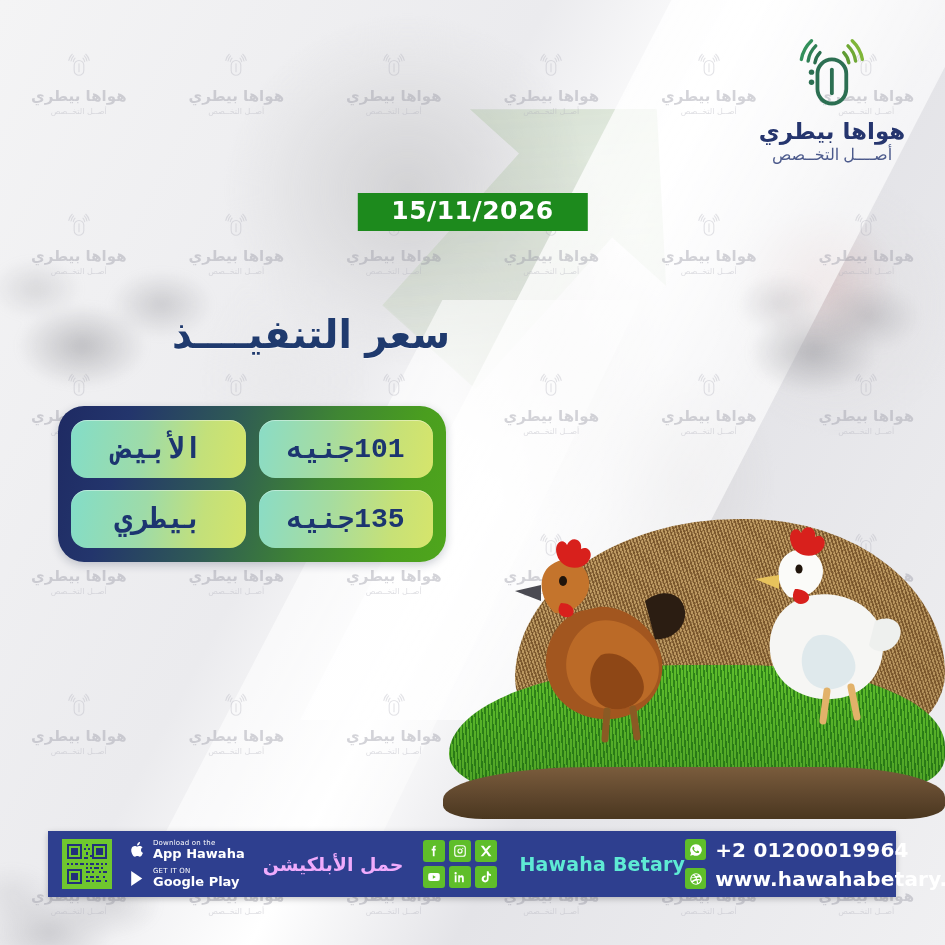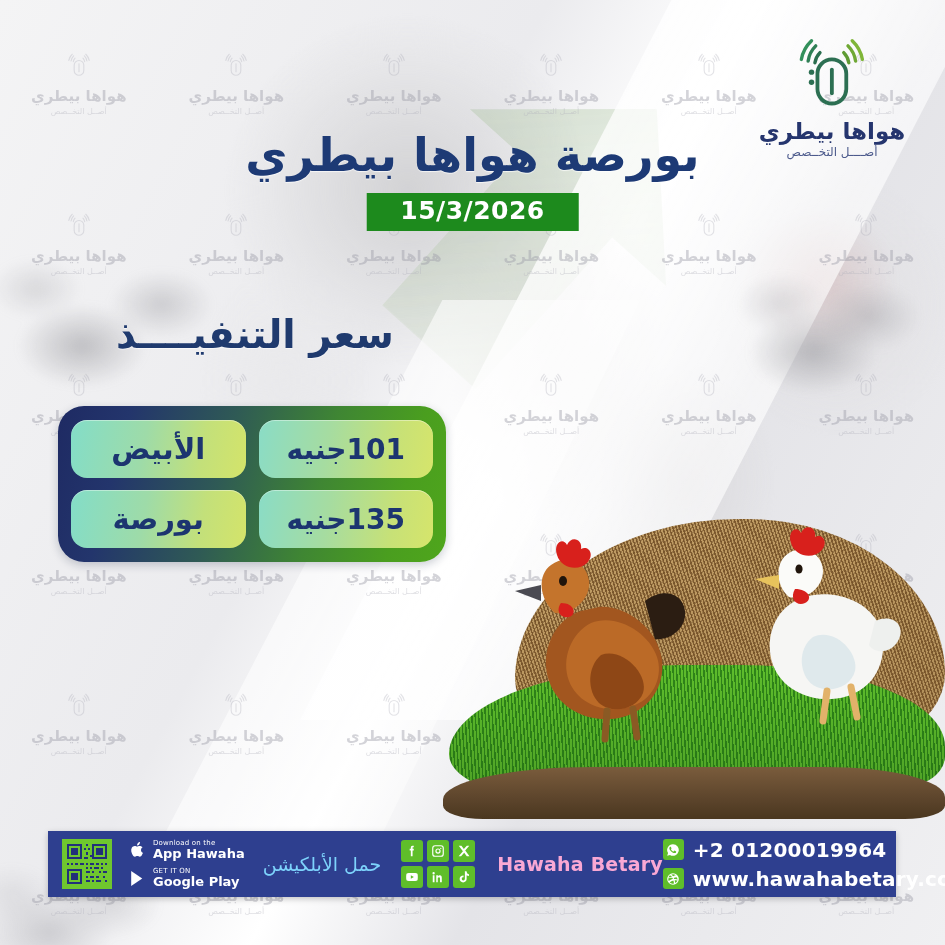--- a/index.html
+++ b/index.html
@@ -107,22 +107,22 @@
     position: absolute; right: 28px; top: 34px;
     width: 170px; text-align: center;
   }
   .logo-mark { height: 78px; }
   .logo-word {
     margin-top: 2px;
     font-size: 23px; font-weight: 700; color: #25356e;
     direction: rtl; letter-spacing: 0;
   }
   .logo-tag {
-    font-size: 12px; color: #4c5a8c; direction: rtl;
-    letter-spacing: 4px; margin-top: 1px;
+    font-size: 16px; color: #4c5a8c; direction: rtl;
+    letter-spacing: 4px; margin-top: 1px; font-family: Liberation Serif, serif;
   }
 
   
   .headline {
     position: absolute; left: 0; right: 0; top: 128px;
     text-align: center;
     font-size: 46px; font-weight: 700; color: #1d3a75;
     direction: rtl; letter-spacing: 0;
     text-shadow: 0 1px 1px rgba(255,255,255,.7);
   }
@@ -133,39 +133,40 @@
     color: #ffffff;
     font-size: 25px; font-weight: 700;
     padding: 5px 34px 7px;
     letter-spacing: .5px;
     line-height: 1.05;
   }
 
   
   .section-title {
     position: absolute; left: 60px; top: 312px;
-    width: 390px; text-align: center;
+    width: 390px; text-align: right;
     font-size: 39px; font-weight: 700; color: #1f3a6e;
     direction: rtl;
     text-shadow: 0 1px 1px rgba(255,255,255,.6);
   }
 
   
   .price-box {
     position: absolute; left: 58px; top: 406px;
     width: 388px; padding: 14px 13px;
     border-radius: 26px;
     background: linear-gradient(105deg, #1e2a63 0%, #23356c 17%, #2f5a55 42%, #3f8633 66%, #4a9e1f 86%, #4fa61c 100%);
     box-shadow: 0 3px 10px rgba(20,30,60,.22);
     display: flex; flex-direction: column; gap: 12px;
   }
   .price-row {
     display: flex; flex-direction: row-reverse;
     gap: 13px;
     direction: rtl;
+    font-family: Liberation Mono, monospace;
   }
   .cell {
     flex: 1;
     height: 58px;
     border-radius: 16px;
     display: flex; align-items: center; justify-content: center;
     font-size: 29px; font-weight: 700; color: #1c3570;
     direction: rtl;
     box-shadow: inset 0 1px 0 rgba(255,255,255,.4);
   }
@@ -231,37 +232,37 @@
 
   .stores { margin-left: 16px; display: flex; flex-direction: column; gap: 8px; flex: none; }
   .store-badge { display: flex; align-items: center; gap: 6px; color: #fff; }
   .store-badge svg { width: 19px; height: 19px; flex: none; }
   .store-text { line-height: 1.02; }
   .store-small { font-size: 7px; letter-spacing: .2px; display: block; }
   .store-big { font-size: 13px; font-weight: 700; display: block; }
 
   .app-cta {
     margin-left: 18px; flex: none;
-    color: #7dd3fc; font-size: 19px; font-weight: 400; direction: rtl;
+    color: #f0abfc; font-size: 19px; font-weight: 700; direction: rtl;
   }
 
   .socials {
     margin-left: 20px; flex: none;
     display: grid; grid-template-columns: repeat(3, 22px);
     grid-auto-rows: 22px; gap: 4px;
   }
   .soc {
     background: #5fbe2a; border-radius: 3px;
     display: flex; align-items: center; justify-content: center;
   }
   .soc svg { width: 14px; height: 14px; fill: #fff; }
 
   .brand-name {
     margin-left: 22px; flex: none;
-    color: #f9a8d4; font-size: 19px; font-weight: 700; letter-spacing: .2px;
+    color: #5eead4; font-size: 19px; font-weight: 700; letter-spacing: .2px;
   }
 
   .contacts { margin-left: auto; display: flex; flex-direction: column; gap: 5px; }
   .contact-line { display: flex; align-items: center; gap: 9px; }
   .contact-ic {
     width: 21px; height: 21px; background: #5fbe2a; border-radius: 3px;
     display: flex; align-items: center; justify-content: center; flex: none;
   }
   .contact-ic svg { width: 14px; height: 14px; fill: #fff; }
   .contact-txt { color: #fff; font-size: 20px; font-weight: 700; letter-spacing: .2px; }
@@ -873,37 +874,36 @@
         <rect x="43" y="30" width="34" height="52" rx="17" stroke="#2c6f52" stroke-width="4.5"></rect>
         <path d="M60 42 L60 70" stroke="#2c6f52" stroke-width="4.5"></path>
         <circle cx="36" cy="45" r="3.2" fill="#2c6f52" stroke="none"></circle>
         <circle cx="36" cy="57" r="3.2" fill="#2c6f52" stroke="none"></circle>
       </g>
     </svg>
     <div class="logo-word">هواها بيطري</div>
     <div class="logo-tag">أصــــل التخــصص</div>
   </div>
 
-  <div class="headline">بورصة هواها بيطري</div>
-  <div class="date-badge">15/3/2026</div>
+  <div class="date-badge">15/11/2026</div>
 
   <div class="section-title">سعر التنفيــــذ</div>
 
   <div class="price-box">
 
     <div class="price-row">
       <div class="cell name">الأبيض</div>
       <div class="cell value">
         <span class="num">101</span>
           <span>جنيه</span>
       </div>
     </div>
 
     <div class="price-row">
-      <div class="cell name">بورصة</div>
+      <div class="cell name">بيطري</div>
       <div class="cell value">
         <span class="num">135</span>
           <span>جنيه</span>
       </div>
     </div>
 
   </div>
 
   <div class="photo">
     <div class="nest"></div>

